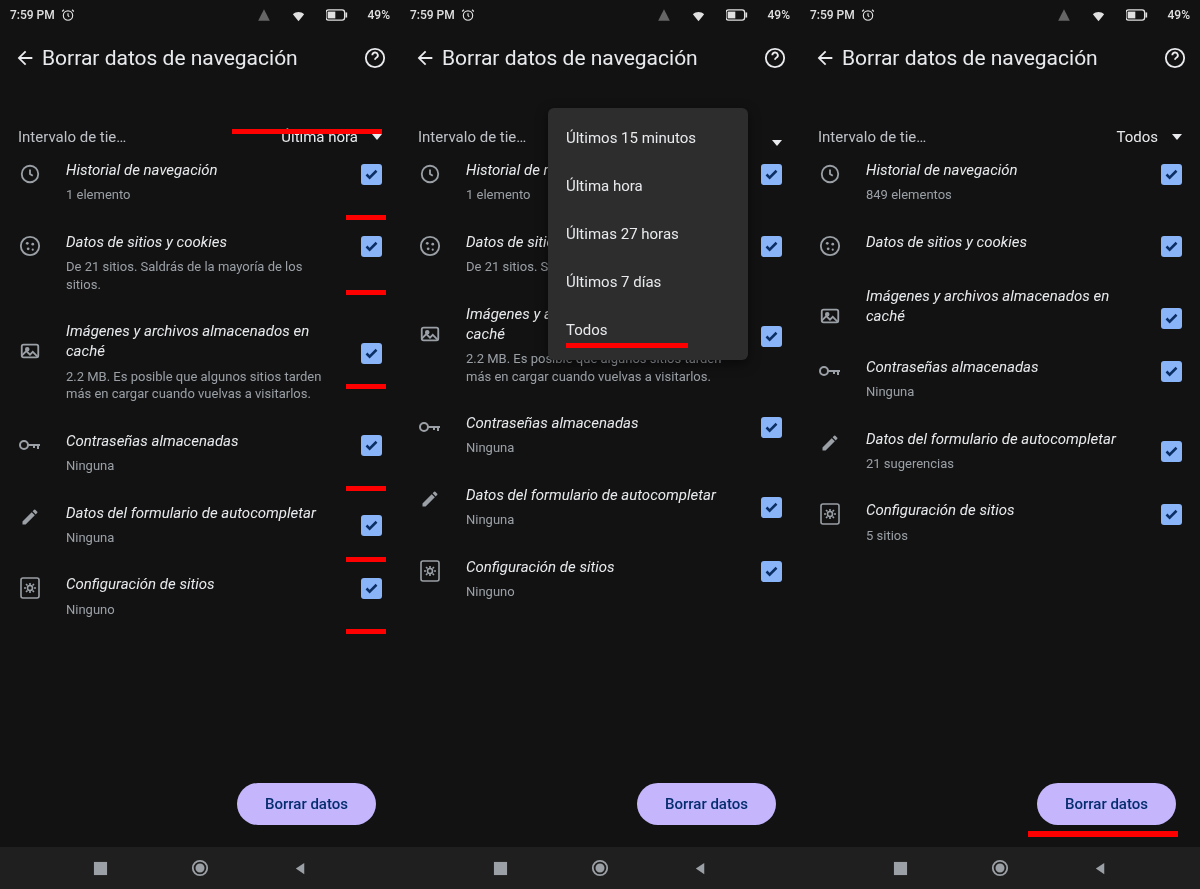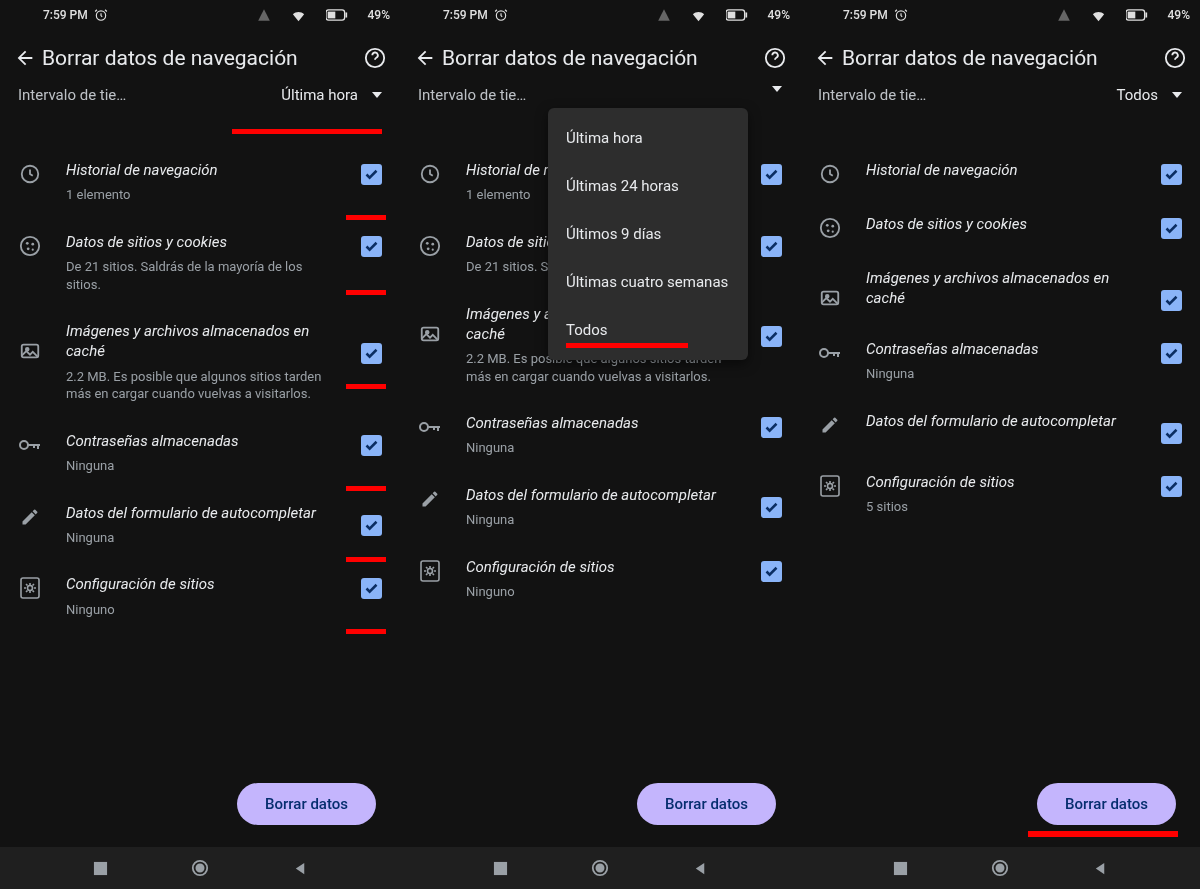--- a/index.html
+++ b/index.html
@@ -24,21 +24,21 @@
   .status-bar {
     height: 30px;
     display: flex;
     align-items: center;
     justify-content: space-between;
     padding: 0 10px;
     font-size: 12px;
     color: #e0e0e0;
     font-weight: 500;
   }
-  .status-left { display: flex; align-items: center; gap: 6px; margin-left: 33px; }
+  .status-left { display: flex; align-items: center; gap: 6px; }
   .status-right { display: flex; align-items: center; gap: 20px; }
   .ico { display: inline-flex; align-items: center; justify-content: center; }
   .ico svg { display: block; }
   
   .app-bar {
     height: 56px;
     display: flex;
     align-items: center;
     padding: 0 12px;
     gap: 4px;
@@ -57,21 +57,21 @@
     height: 26px;
     display: flex;
     align-items: center;
     justify-content: center;
     color: #e8eaed;
     cursor: pointer;
   }
   
   .interval-row {
     display: flex;
-    align-items: flex-start;
+    align-items: flex-end;
     height: 60px;
     padding: 0 18px;
     gap: 4px;
     position: relative;
   }
   .interval-label {
     color: #bdc1c6;
     font-size: 15px;
     flex: 1;
     white-space: nowrap;
@@ -607,24 +607,24 @@
         </svg>
       </div>
     <div class="nav-btn">
         <svg width="15" height="15" viewBox="0 0 16 16" fill="#9aa0a6">
           <path d="M12 2v12L3 8z"></path>
         </svg>
       </div>
   </div>
 
   <div class="dropdown">
+    <div class="opt">Últimos 15 minutos</div>
     <div class="opt">Última hora</div>
-    <div class="opt">Últimas 24 horas</div>
-    <div class="opt">Últimos 9 días</div>
-    <div class="opt">Últimas cuatro semanas</div>
+    <div class="opt">Últimas 27 horas</div>
+    <div class="opt">Últimos 7 días</div>
     <div class="opt">
       <span>Todos</span>
       <div class="dd-red"></div>
     </div>
   </div>
 </div>
 
 <div class="screen">
   <div class="status-bar">
     <div class="status-left">
@@ -686,20 +686,21 @@
 
   <div class="item">
     <div class="lead-icon">
         <svg width="22" height="22" viewBox="0 0 24 24" fill="none" stroke="#9aa0a6" stroke-width="2">
           <circle cx="12" cy="12" r="9"></circle>
           <path d="M12 7v5l3 2"></path>
         </svg>
       </div>
     <div class="text">
       <div class="primary">Historial de navegación</div>
+      <div class="secondary">849 elementos</div>
     </div>
     <div class="checkbox">
         <svg width="15" height="15" viewBox="0 0 24 24" fill="none" stroke="#0b2e63" stroke-width="4">
           <path d="M4 12l5 5L20 6"></path>
         </svg>
       </div>
   </div>
   <div class="item">
     <div class="lead-icon">
         <svg width="22" height="22" viewBox="0 0 24 24" fill="#9aa0a6">
@@ -754,20 +755,21 @@
       </div>
   </div>
   <div class="item">
     <div class="lead-icon">
         <svg width="20" height="20" viewBox="0 0 24 24" fill="#9aa0a6">
           <path d="M3 17.25V21h3.75L17.8 9.94l-3.75-3.75L3 17.25zM20.7 7.04a1 1 0 0 0 0-1.41l-2.34-2.34a1 1 0 0 0-1.41 0l-1.83 1.83 3.75 3.75 1.83-1.83z"></path>
         </svg>
       </div>
     <div class="text">
       <div class="primary">Datos del formulario de autocompletar</div>
+      <div class="secondary">21 sugerencias</div>
     </div>
     <div class="checkbox" style="margin-top:12px;">
         <svg width="15" height="15" viewBox="0 0 24 24" fill="none" stroke="#0b2e63" stroke-width="4">
           <path d="M4 12l5 5L20 6"></path>
         </svg>
       </div>
   </div>
   <div class="item">
     <div class="lead-icon">
         <svg width="20" height="22" viewBox="0 0 20 22" fill="none" stroke="#9aa0a6" stroke-width="1.6">

